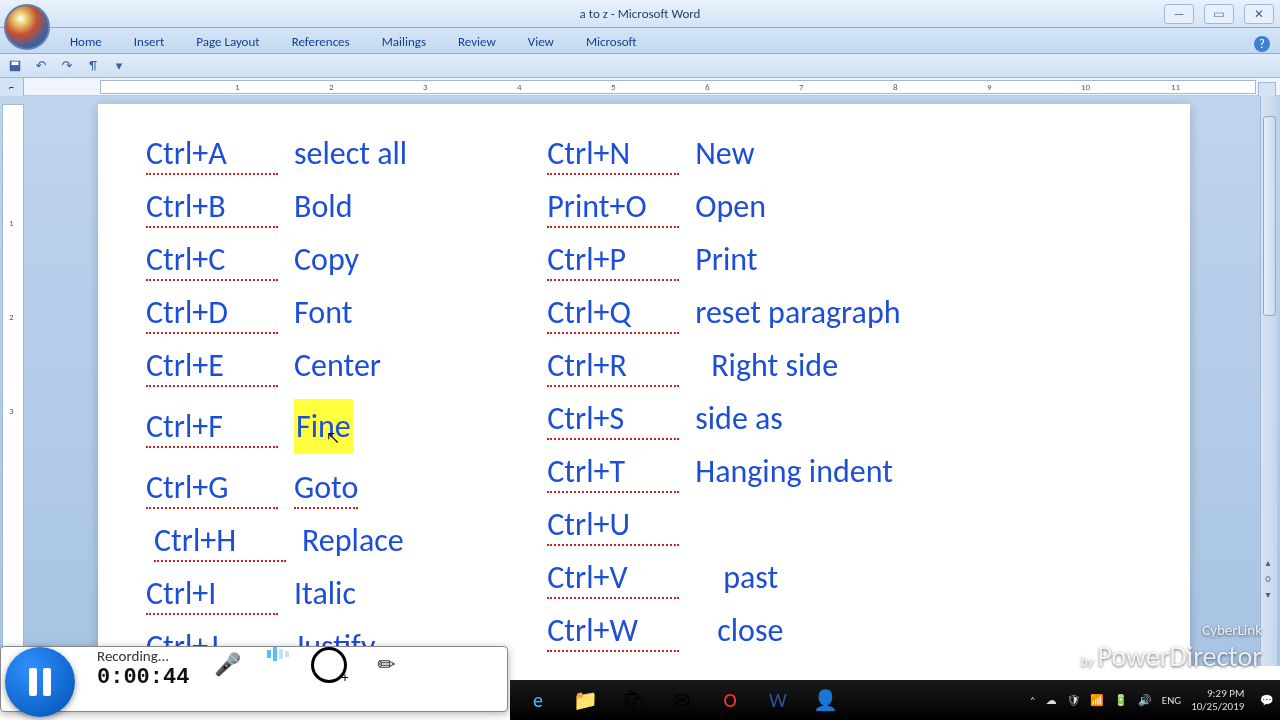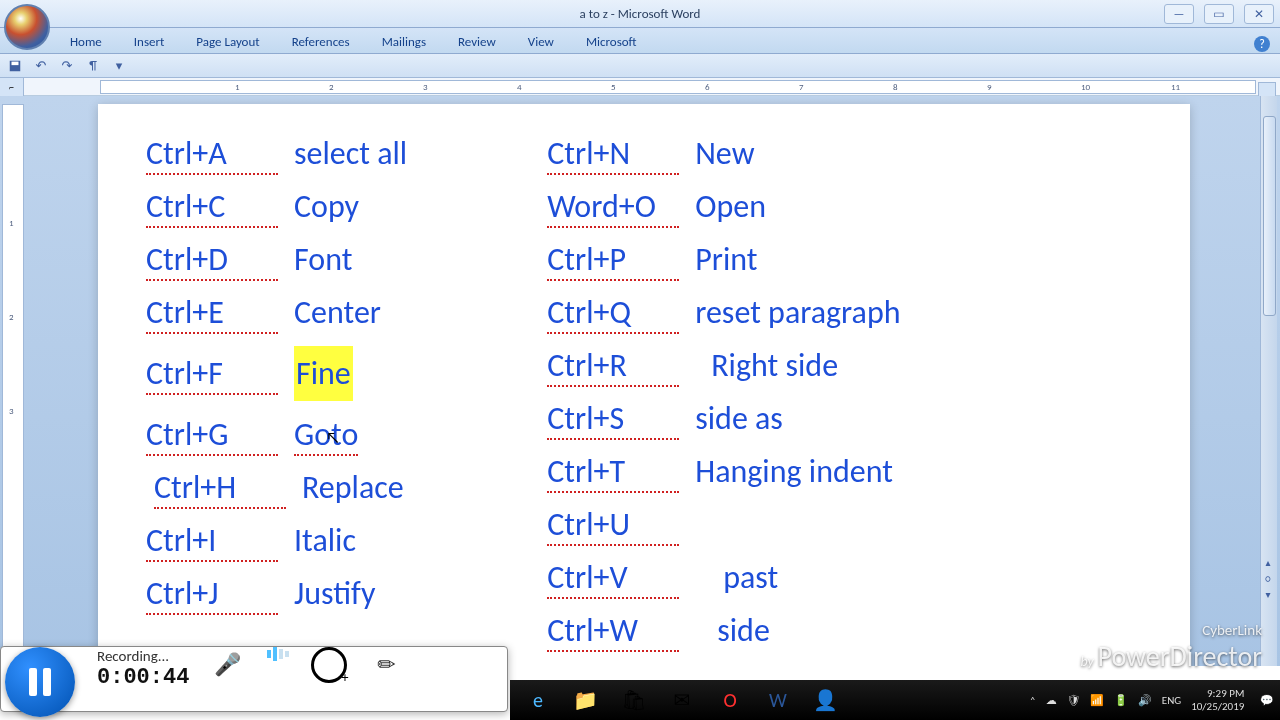--- a/index.html
+++ b/index.html
@@ -146,20 +146,24 @@
   </div>
   <div class="page-wrap">
     <div class="page">
       <div class="cols">
         <div class="col">
           <div class="row">
               <span class="key">Ctrl+A</span>
               <span class="desc">select all</span>
             </div>
           <div class="row">
+              <span class="key">Ctrl+B</span>
+              <span class="desc">Bold</span>
+            </div>
+          <div class="row">
               <span class="key">Ctrl+C</span>
               <span class="desc">Copy</span>
             </div>
           <div class="row">
               <span class="key">Ctrl+D</span>
               <span class="desc">Font</span>
             </div>
           <div class="row">
               <span class="key">Ctrl+E</span>
               <span class="desc">Center</span>
@@ -184,21 +188,21 @@
               <span class="key">Ctrl+J</span>
               <span class="desc">Justify</span>
             </div>
         </div>
         <div class="col">
           <div class="row">
               <span class="key">Ctrl+N</span>
               <span class="desc">New</span>
             </div>
           <div class="row">
-              <span class="key">Word+O</span>
+              <span class="key">Print+O</span>
               <span class="desc">Open</span>
             </div>
           <div class="row">
               <span class="key">Ctrl+P</span>
               <span class="desc">Print</span>
             </div>
           <div class="row">
               <span class="key">Ctrl+Q</span>
               <span class="desc">reset paragraph</span>
             </div>
@@ -216,21 +220,21 @@
             </div>
           <div class="row">
               <span class="key">Ctrl+U</span>
             </div>
           <div class="row">
               <span class="key">Ctrl+V</span>
               <span class="desc" style="margin-left:36px">past</span>
             </div>
           <div class="row">
               <span class="key">Ctrl+W</span>
-              <span class="desc" style="margin-left:30px">side</span>
+              <span class="desc" style="margin-left:30px">close</span>
             </div>
         </div>
       </div>
     </div>
   </div>
   <div class="scroll-v">
     <div class="scroll-thumb"></div>
   </div>
   <div class="side-nav">
     <span>▴</span>

